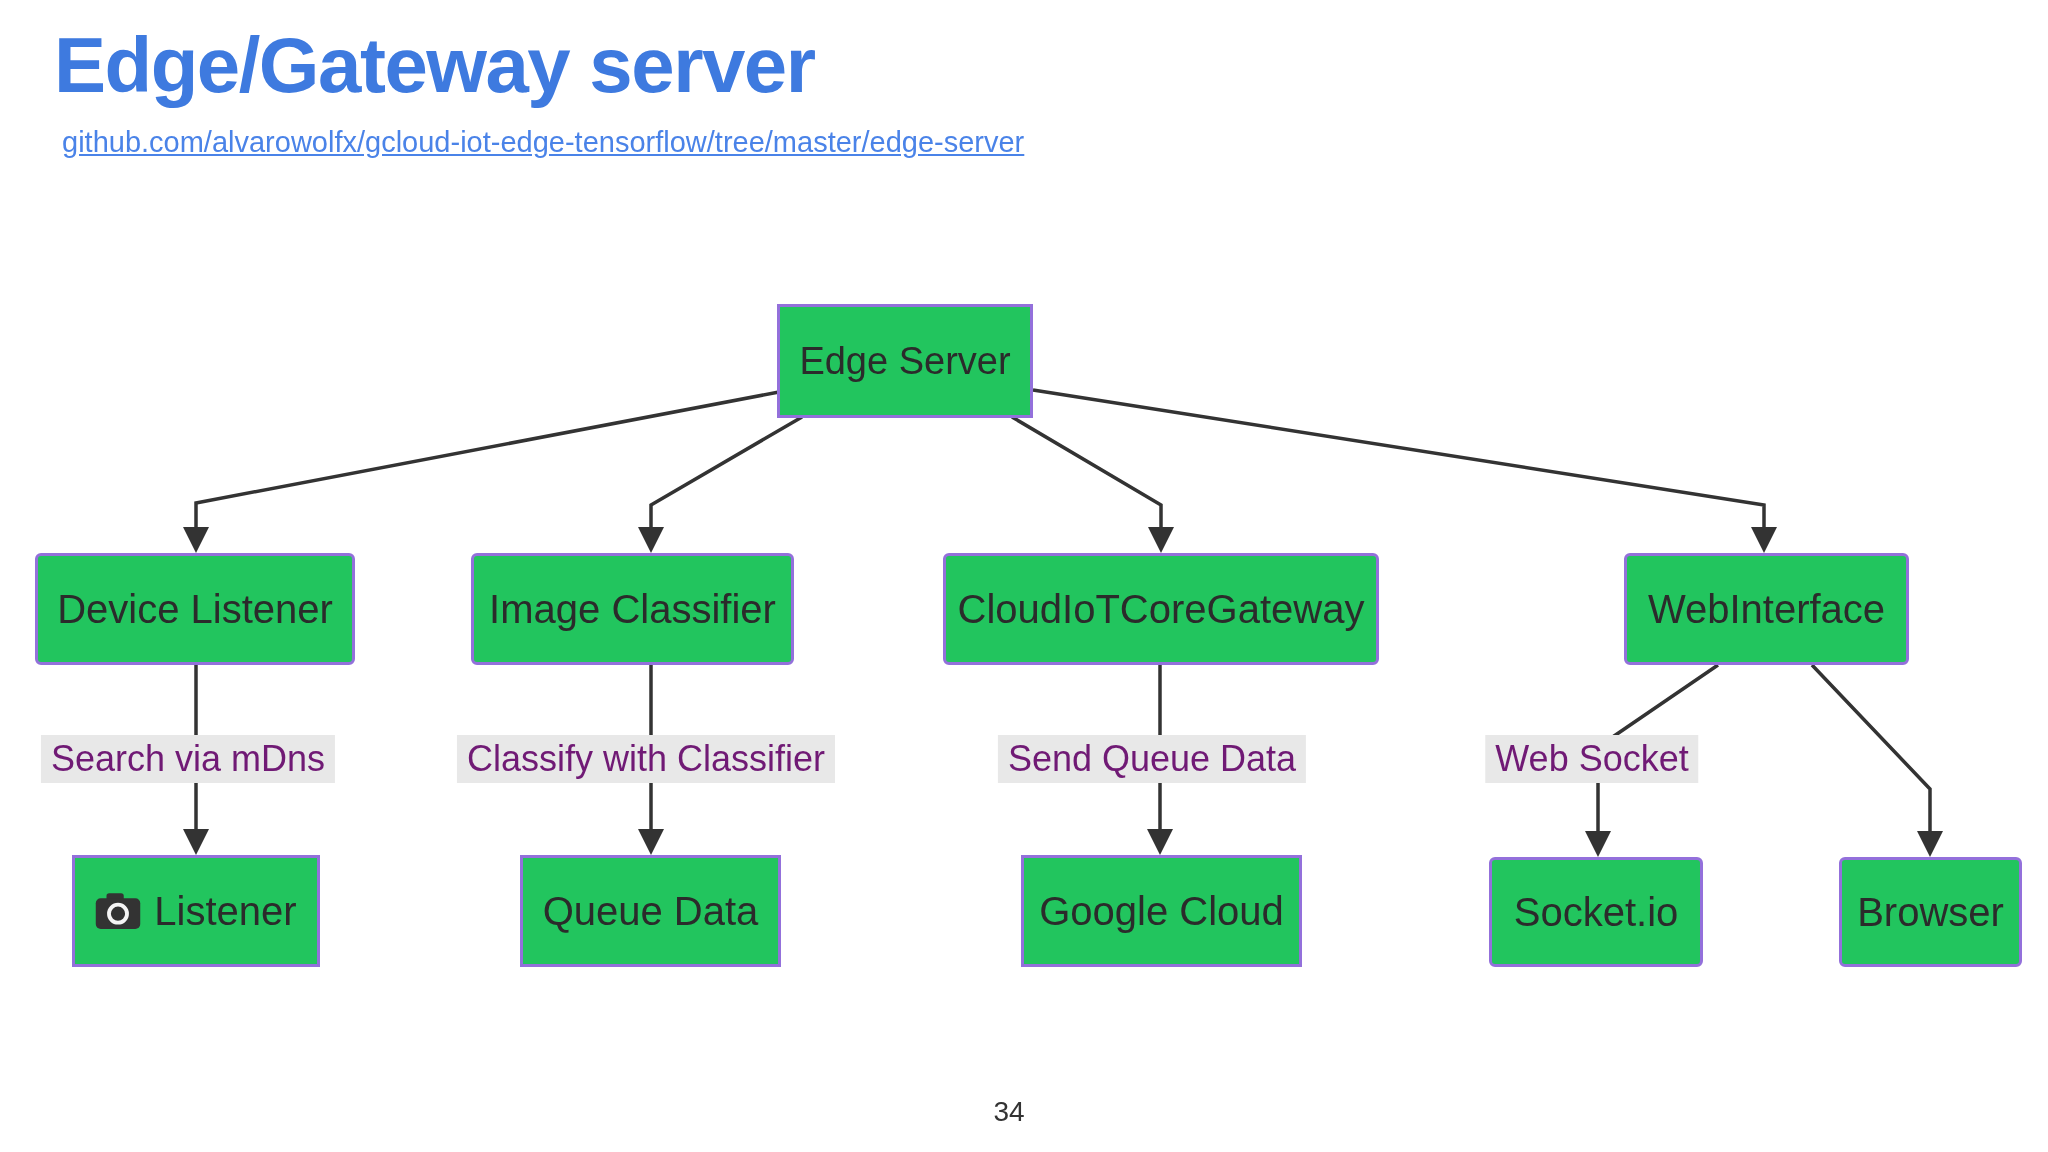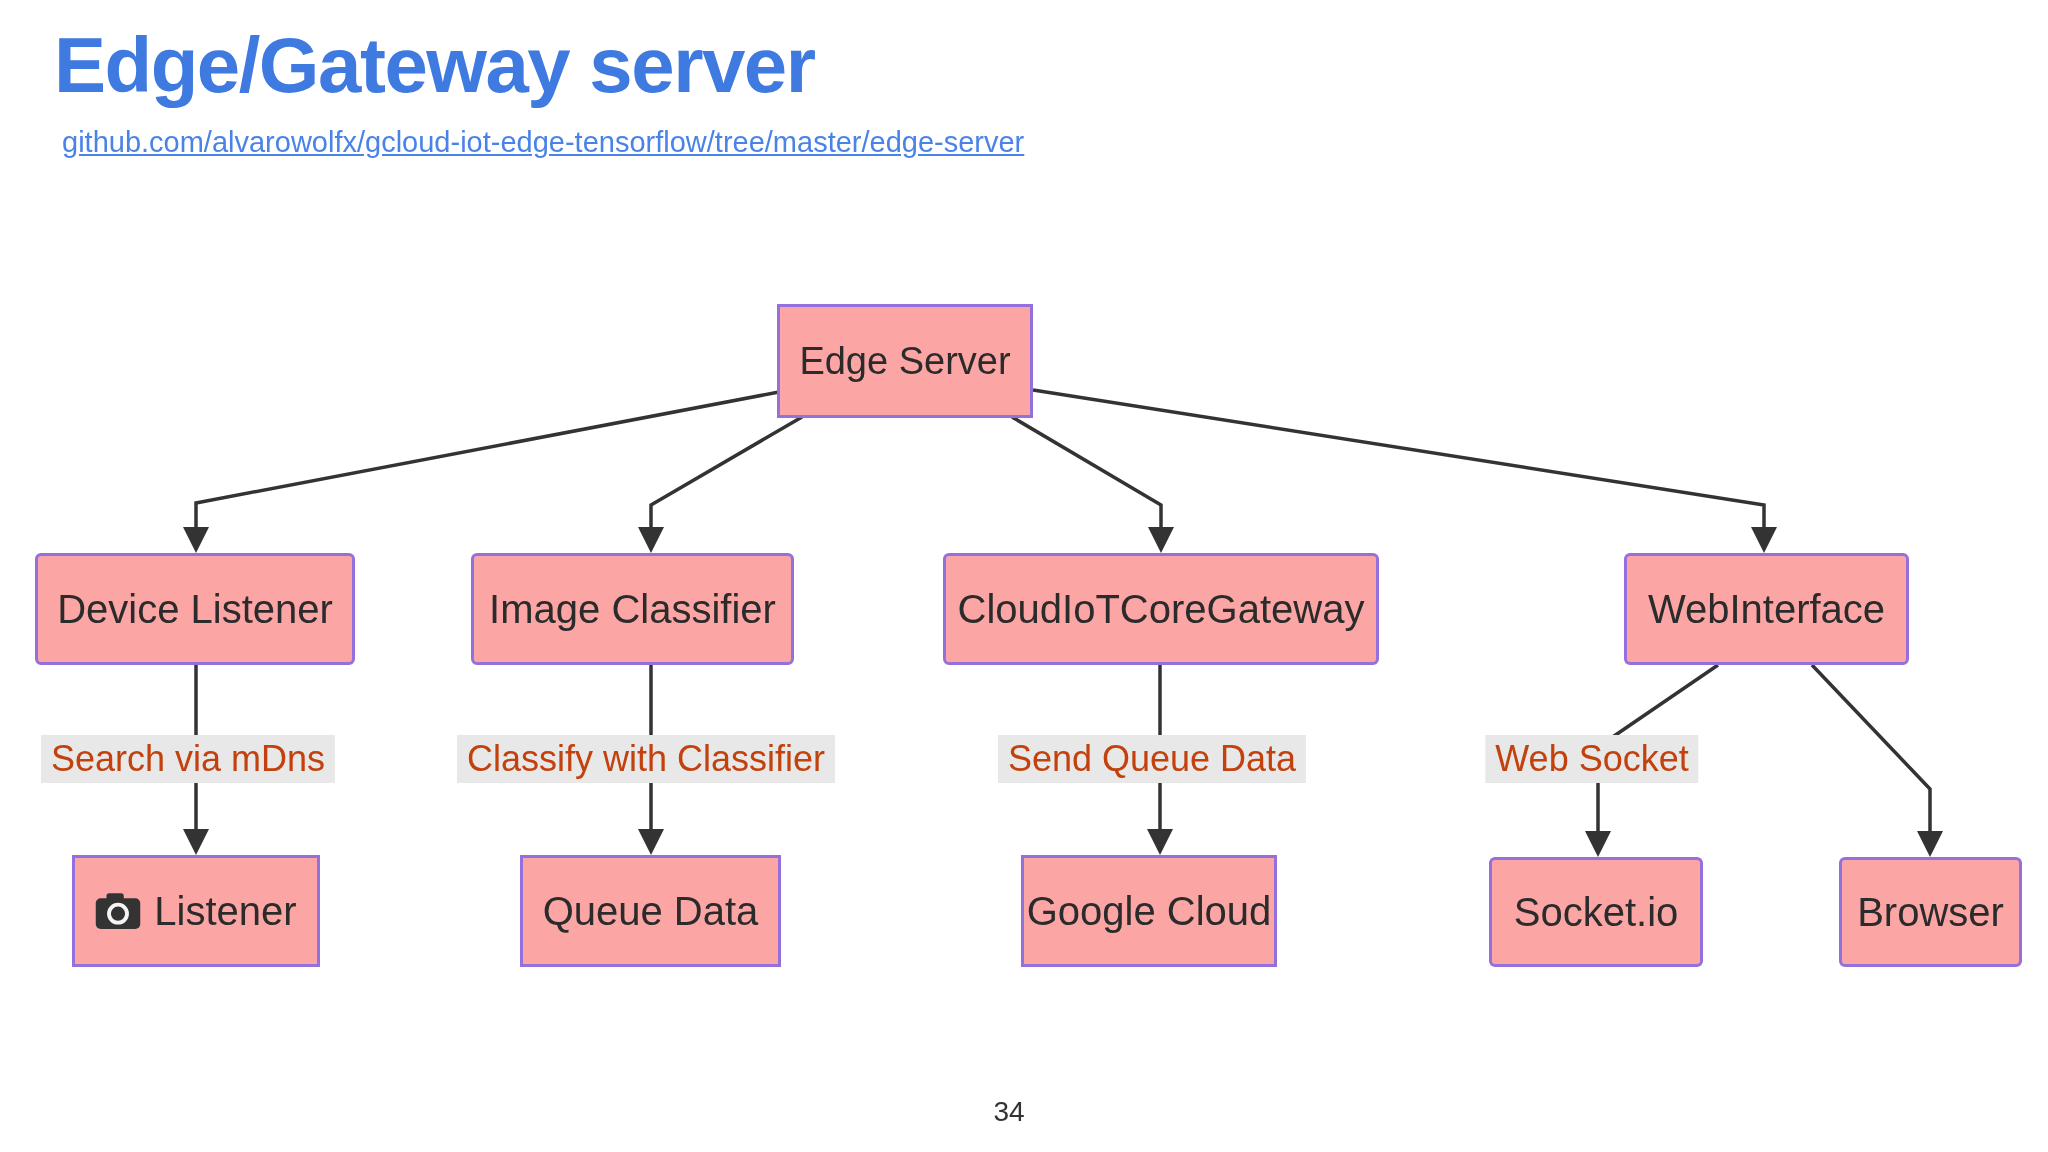--- a/index.html
+++ b/index.html
@@ -14,30 +14,30 @@
     color:#3E7ADF;white-space:nowrap;
   }
   .link{
     position:absolute;left:62px;top:126px;
     font-size:29px;color:#4A83E8;text-decoration:underline;
     white-space:nowrap;cursor:pointer;
   }
   svg.edges{position:absolute;left:0;top:0;}
   .node{
     position:absolute;box-sizing:border-box;
-    background:#fca5a5;border:3px solid #9370DB;
+    background:#22c55e;border:3px solid #9370DB;
     display:flex;align-items:center;justify-content:center;
     font-size:40px;color:#2B2B2B;white-space:nowrap;
   }
   .node--rounded{border-radius:6px;}
   .node--edge-server{font-size:38px;}
   .camera{width:46px;height:40px;margin-right:13px;flex:0 0 auto;}
   .edge-label{
     position:absolute;transform:translate(-50%,-50%);
-    background:#E8E8E8;color:#c2410c;
+    background:#E8E8E8;color:#701a75;
     font-size:36px;padding:3px 10px;white-space:nowrap;
   }
   .page-number{
     position:absolute;left:0;right:30px;top:1096px;
     text-align:center;font-size:28px;color:#333333;
   }
 </style>
 </head>
 <body>
 
@@ -89,21 +89,21 @@
     <rect x="0.4" y="3.4" width="23.2" height="16" rx="2.6" fill="#333333"></rect>
     <circle cx="12" cy="11.4" r="4.7" fill="none" stroke="#f5f5f5" stroke-width="2"></circle>
   </svg>
   <span>Listener</span>
 </div>
 
 <div class="node" style="left:520px;top:855px;width:261px;height:112px">
   <span>Queue Data</span>
 </div>
 
-<div class="node" style="left:1021px;top:855px;width:256px;height:112px">
+<div class="node" style="left:1021px;top:855px;width:281px;height:112px">
   <span>Google Cloud</span>
 </div>
 
 <div class="node node--rounded" style="left:1489px;top:857px;width:214px;height:110px">
   <span>Socket.io</span>
 </div>
 
 <div class="node node--rounded" style="left:1839px;top:857px;width:183px;height:110px">
   <span>Browser</span>
 </div>

